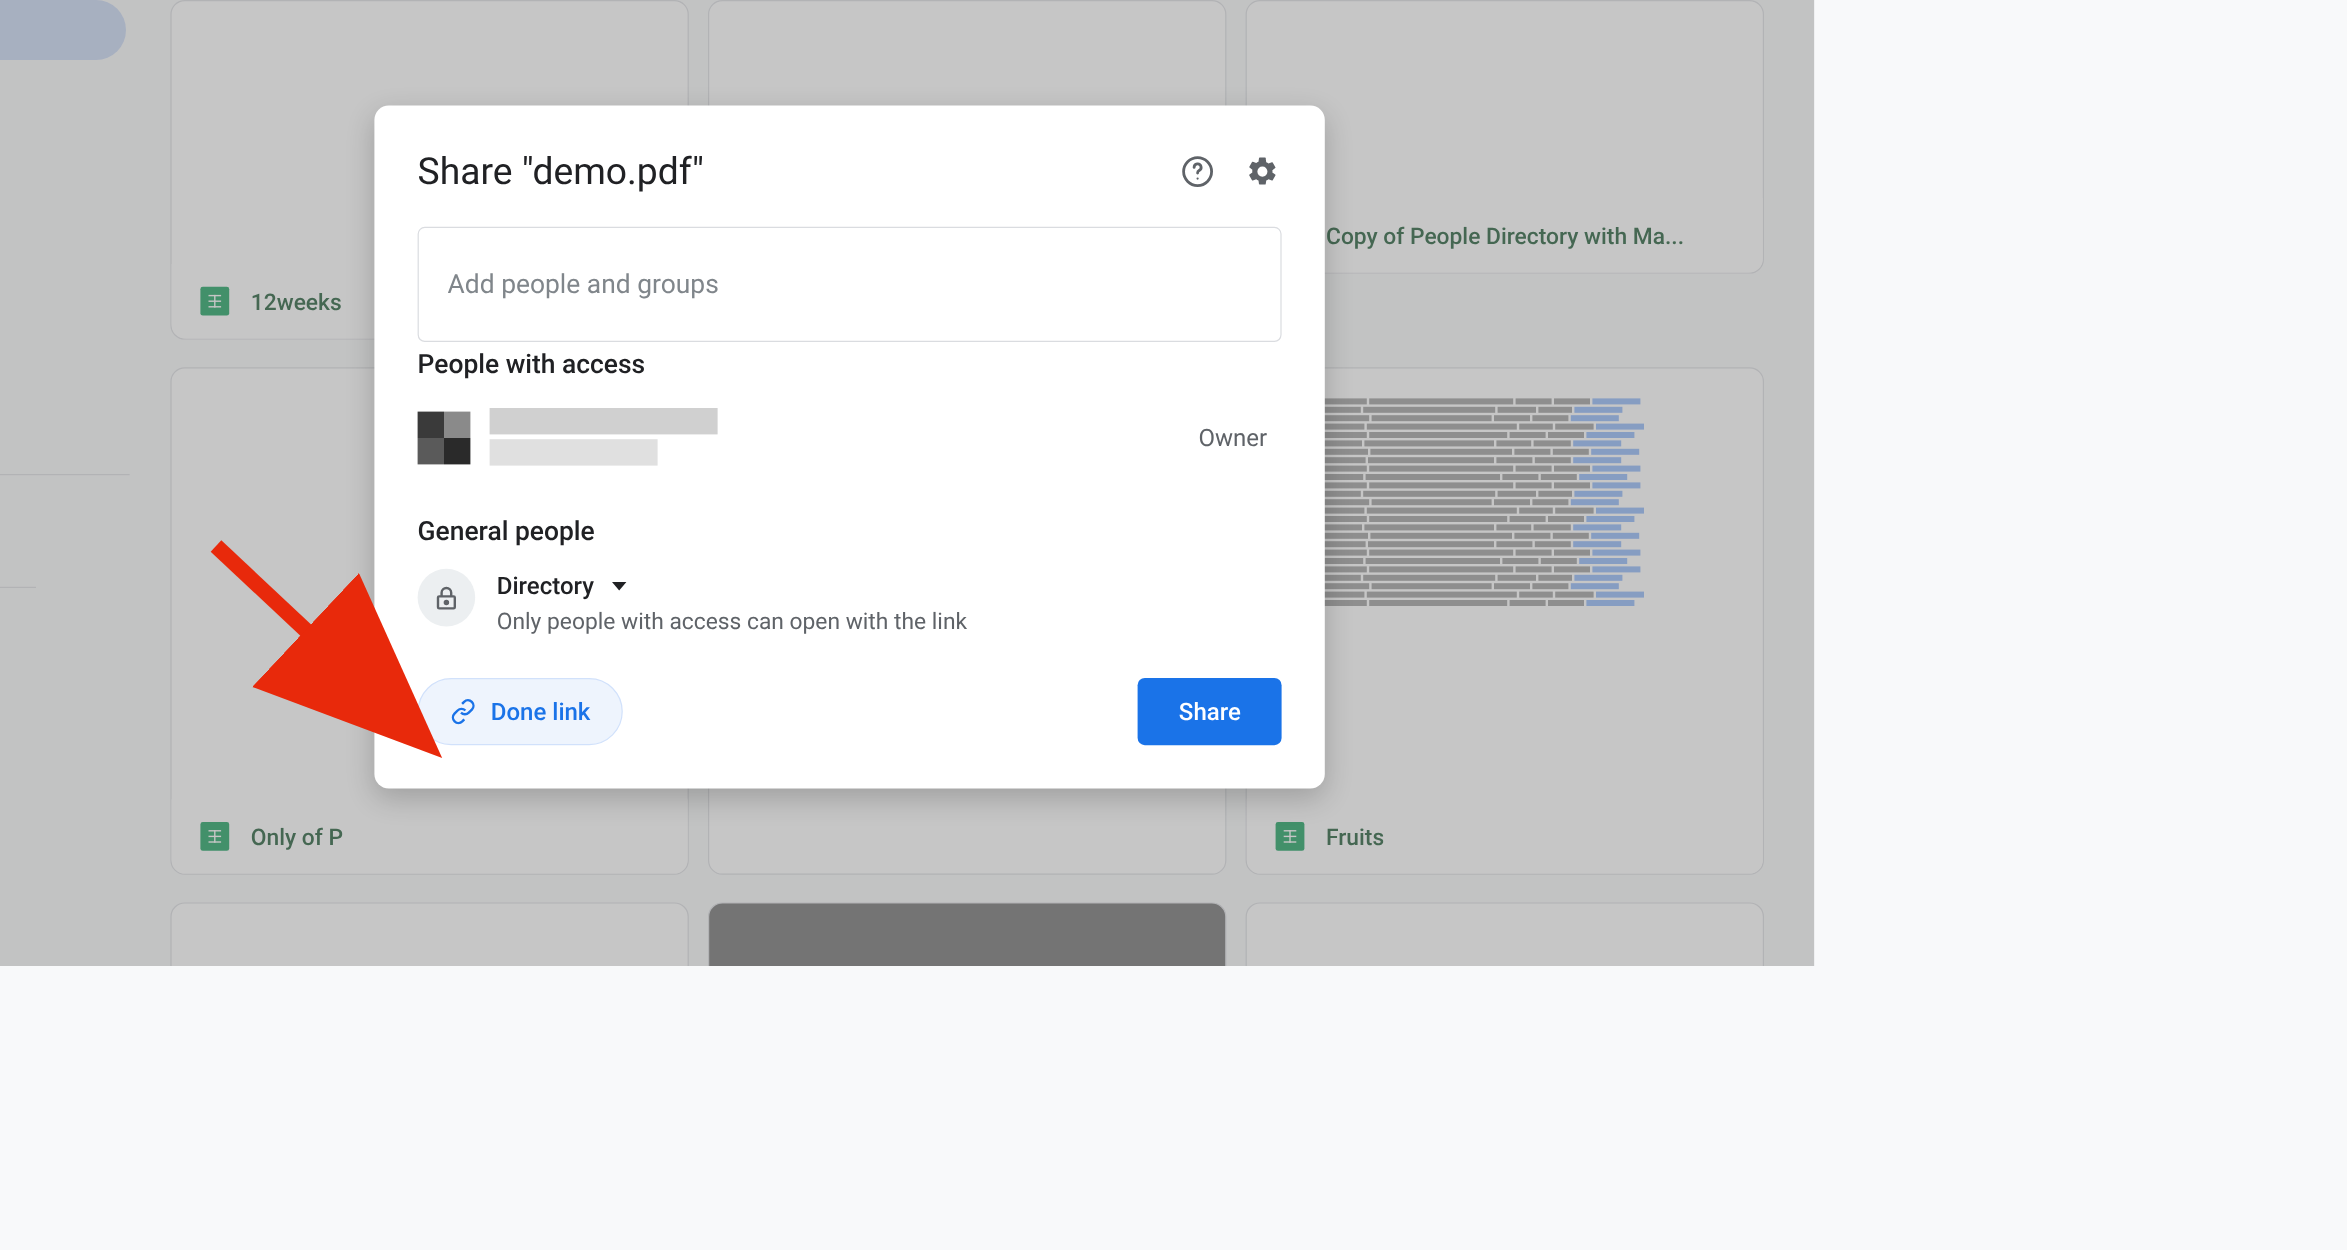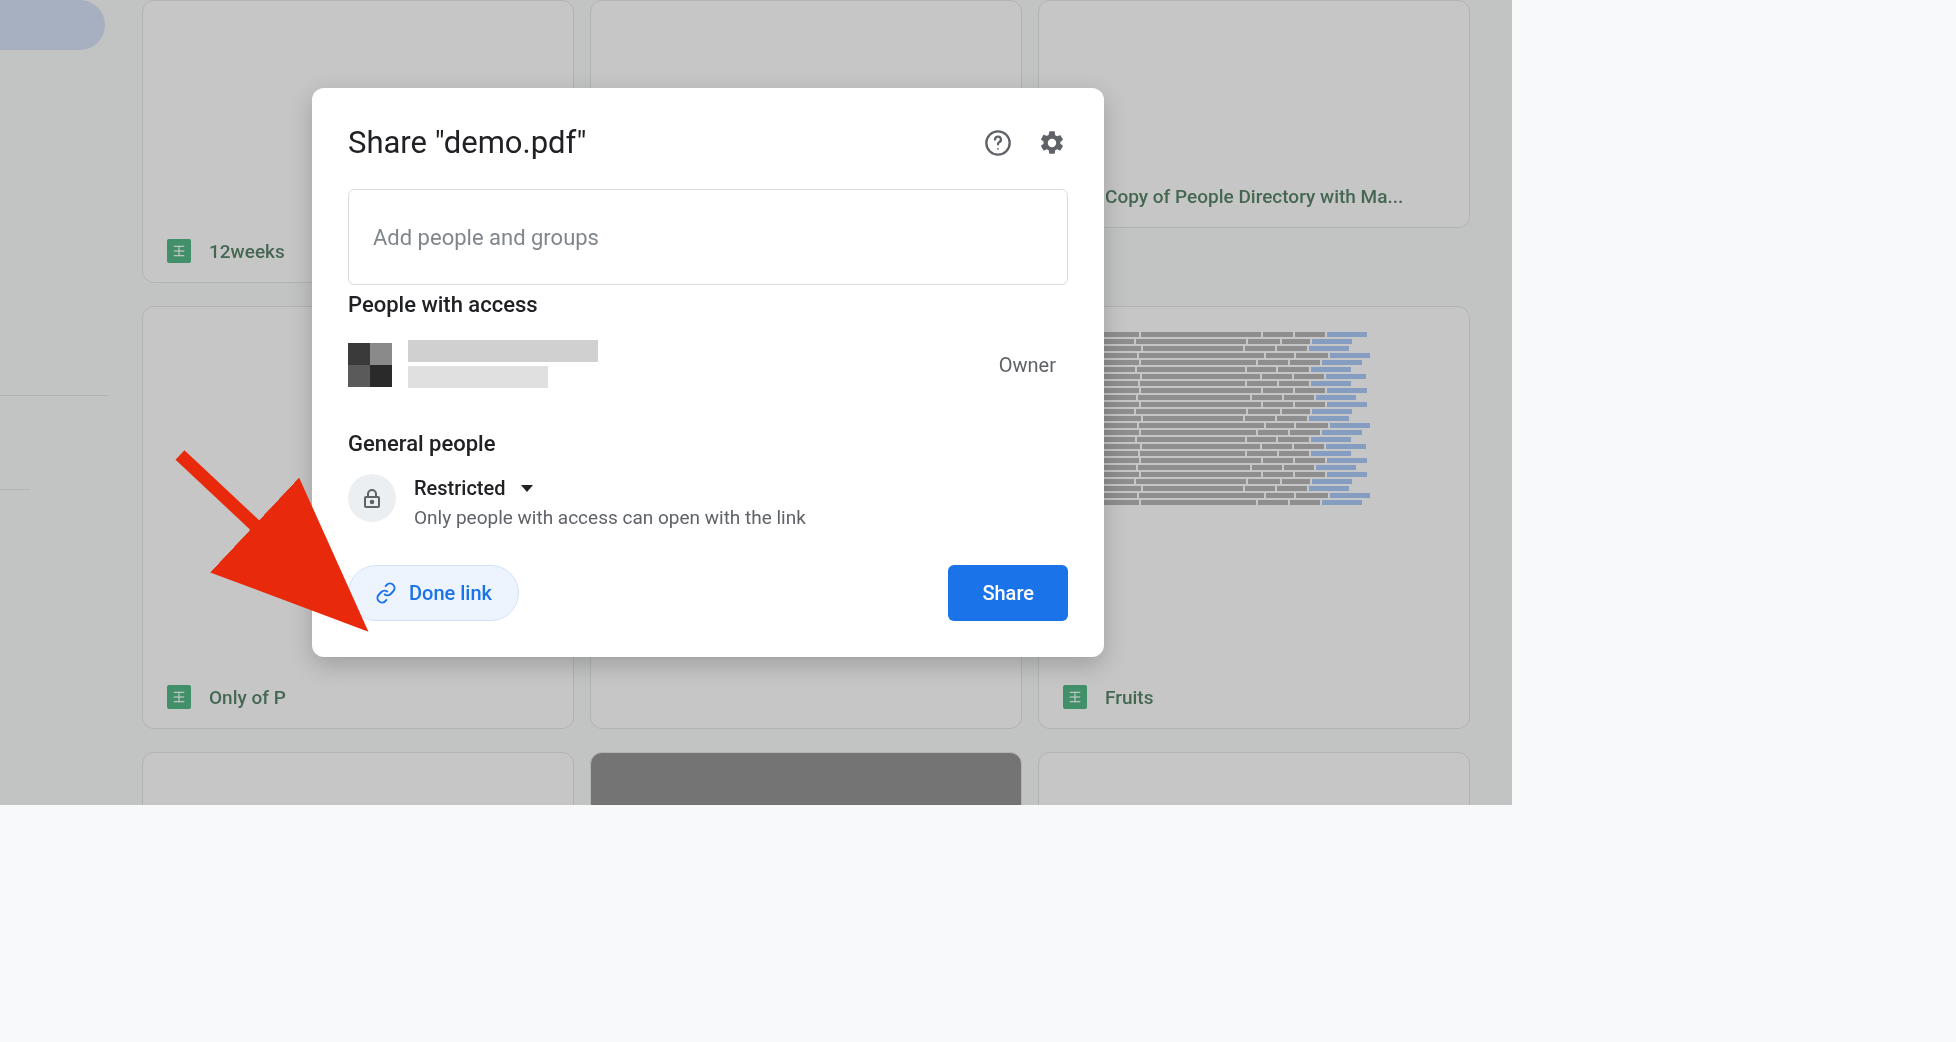--- a/index.html
+++ b/index.html
@@ -603,21 +603,21 @@
   <div class="general-access">
     <div class="lock-circle">
       <svg viewBox="0 0 24 24" fill="none" stroke="currentColor" stroke-width="2">
         <rect x="5" y="11" width="14" height="10" rx="1"></rect>
         <path d="M8 11V8a4 4 0 0 1 8 0v3"></path>
         <circle cx="12" cy="16" r="1.3" fill="currentColor"></circle>
       </svg>
     </div>
     <div class="access-details">
       <div class="access-dropdown">
-        <span class="access-level">Restricted</span>
+        <span class="access-level">Directory</span>
         <span class="dropdown-arrow">
           <svg width="14" height="10" viewBox="0 0 14 10" fill="currentColor">
               <path d="M1 1 L7 8 L13 1 Z"></path>
             </svg>
         </span>
       </div>
       <div class="access-desc">Only people with access can open with the link</div>
     </div>
   </div>
 

